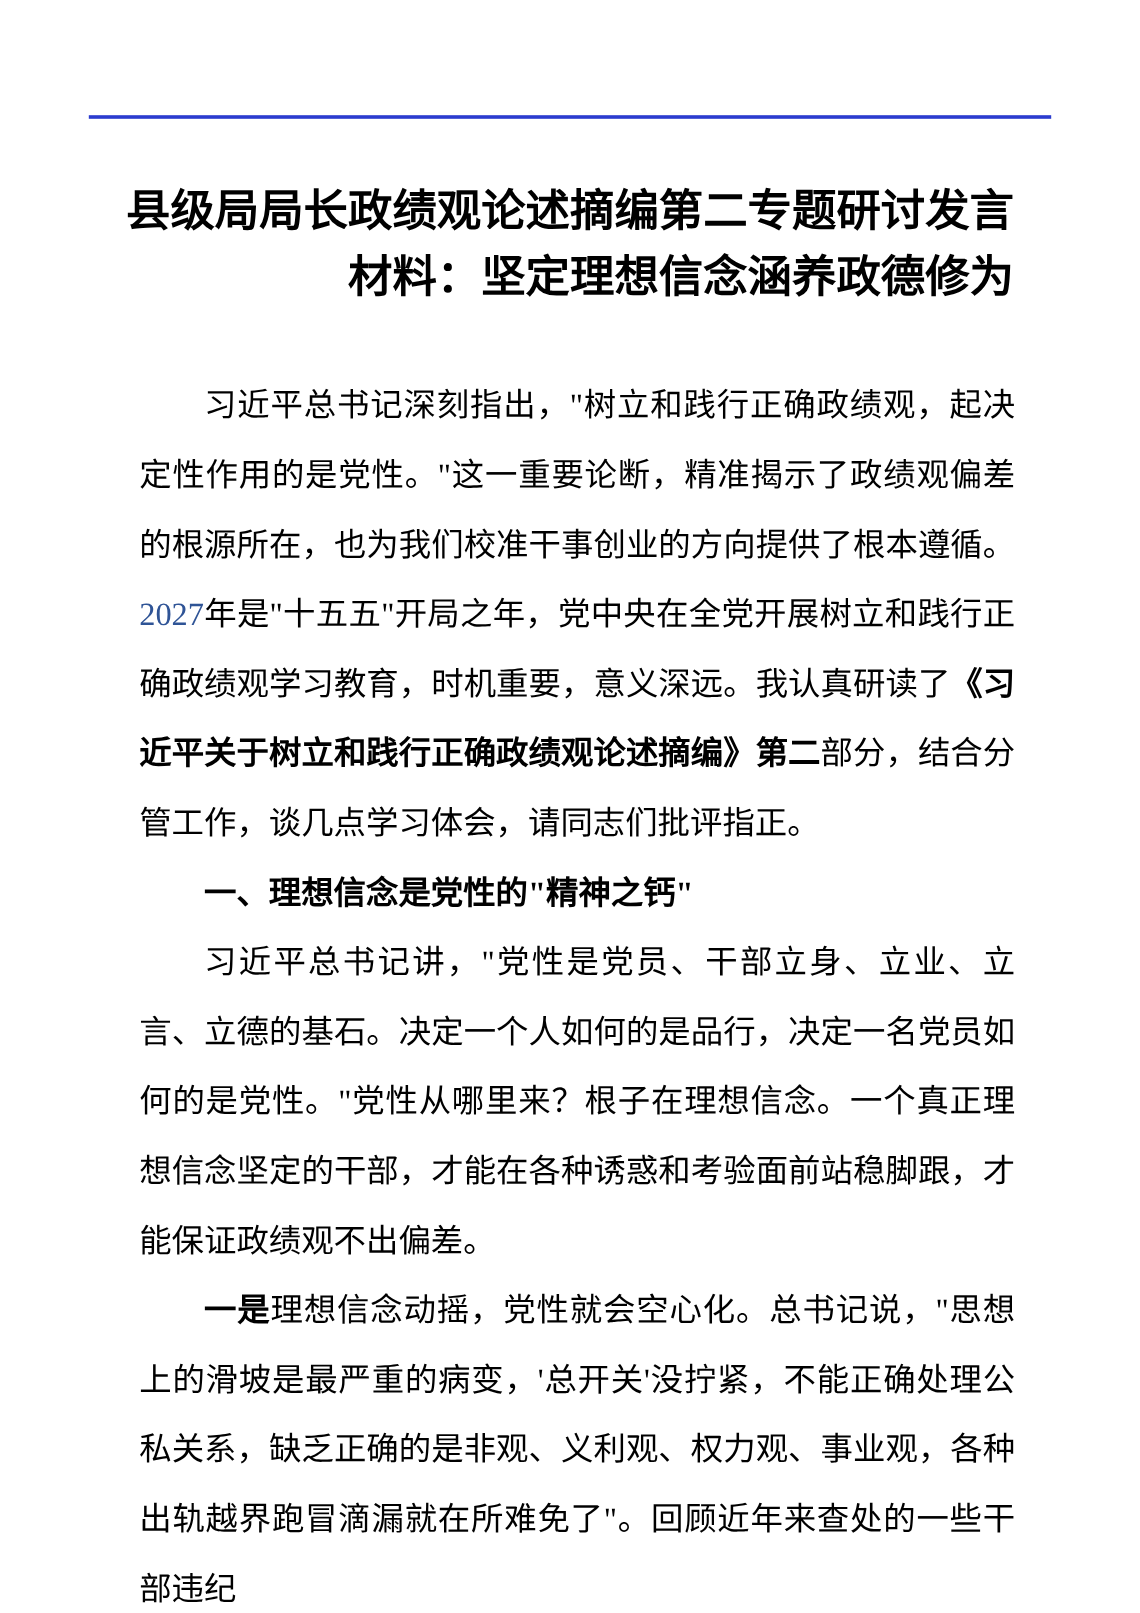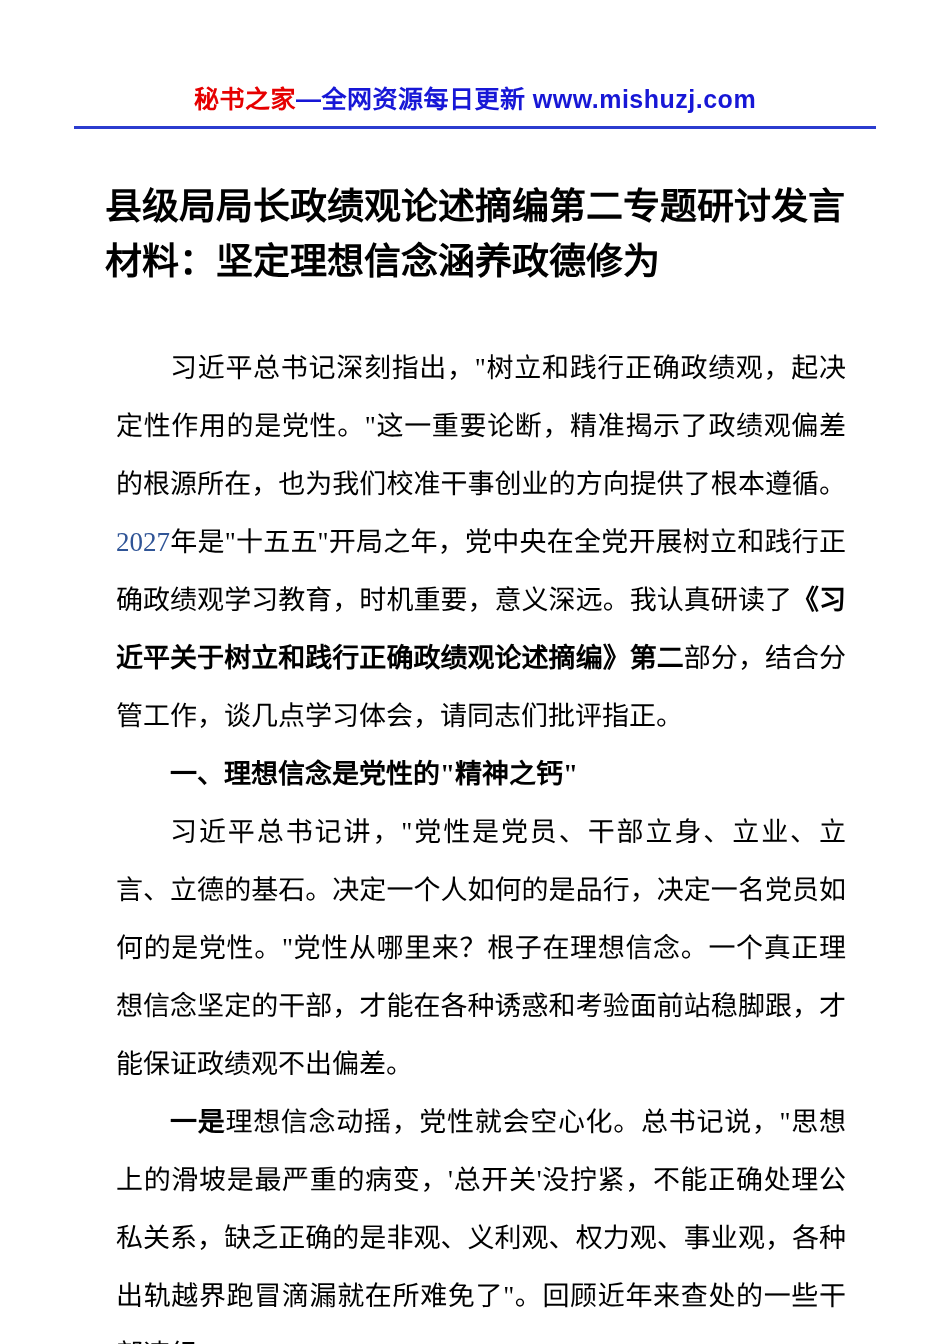--- a/index.html
+++ b/index.html
@@ -20,21 +20,21 @@
     letter-spacing:.5px;
     white-space:nowrap;
   }
   .site-header a{text-decoration:none;}
   .rule{
     height:3px;margin:12px 74px 0 74px;
   }
   
   .doc-title{
     width:740px;margin:50px auto 0 auto;
-    text-align:left;
+    text-align:right;
     font-size:37px;font-weight:700;line-height:55px;
     color:#000;
   }
   .doc-title .title-em{font-weight:900;}
   
   .doc-body{
     margin:50px 104px 0 116px;
     font-size:27px;line-height:58px;
     text-align:justify;text-justify:inter-ideograph;
   }
@@ -45,23 +45,20 @@
   .run-bold{font-weight:700;}
   .run-year{
     font-family:"Liberation Serif","DejaVu Serif",serif;
   }
 </style>
 </head>
 <body>
 
 <div class="page">
 
-  <div class="site-header">
-    <span style="color: rgb(230, 0, 0);">秘书之家</span><span style="color: rgb(23, 23, 214);">—全网资源每日更新 </span><a href="#" style="color: rgb(23, 23, 214);">www.mishuzj.com</a>
-  </div>
 
   <div class="rule" style="background: rgb(43, 60, 207);"></div>
 
   <h1 class="doc-title"><span>县级局局长政绩观论述摘编</span><span class="title-em">第二</span><span>专题研讨发言材料：坚定理想信念涵养政德修为</span></h1>
 
   <div class="doc-body">
       <p class="body"><span class="run-normal">习近平总书记深刻指出，"树立和践行正确政绩观，起决定性作用的是党性。"这一重要论断，精准揭示了政绩观偏差的根源所在，也为我们校准干事创业的方向提供了根本遵循。</span><span class="run-year" style="color: rgb(47, 84, 150);">2027</span><span class="run-normal">年是"十五五"开局之年，党中央在全党开展树立和践行正确政绩观学习教育，时机重要，意义深远。我认真研读了</span><span class="run-bold">《习近平关于树立和践行正确政绩观论述摘编》第二</span><span class="run-normal">部分，结合分管工作，谈几点学习体会，请同志们批评指正。</span></p>
       <p class="heading"><span class="run-bold">一、理想信念是党性的"精神之钙"</span></p>
       <p class="body"><span class="run-normal">习近平总书记讲，"党性是党员、干部立身、立业、立言、立德的基石。决定一个人如何的是品行，决定一名党员如何的是党性。"党性从哪里来？根子在理想信念。一个真正理想信念坚定的干部，才能在各种诱惑和考验面前站稳脚跟，才能保证政绩观不出偏差。</span></p>
       <p class="body"><span class="run-bold">一是</span><span class="run-normal">理想信念动摇，党性就会空心化。总书记说，"思想上的滑坡是最严重的病变，'总开关'没拧紧，不能正确处理公私关系，缺乏正确的是非观、义利观、权力观、事业观，各种出轨越界跑冒滴漏就在所难免了"。回顾近年来查处的一些干部违纪</span></p>

